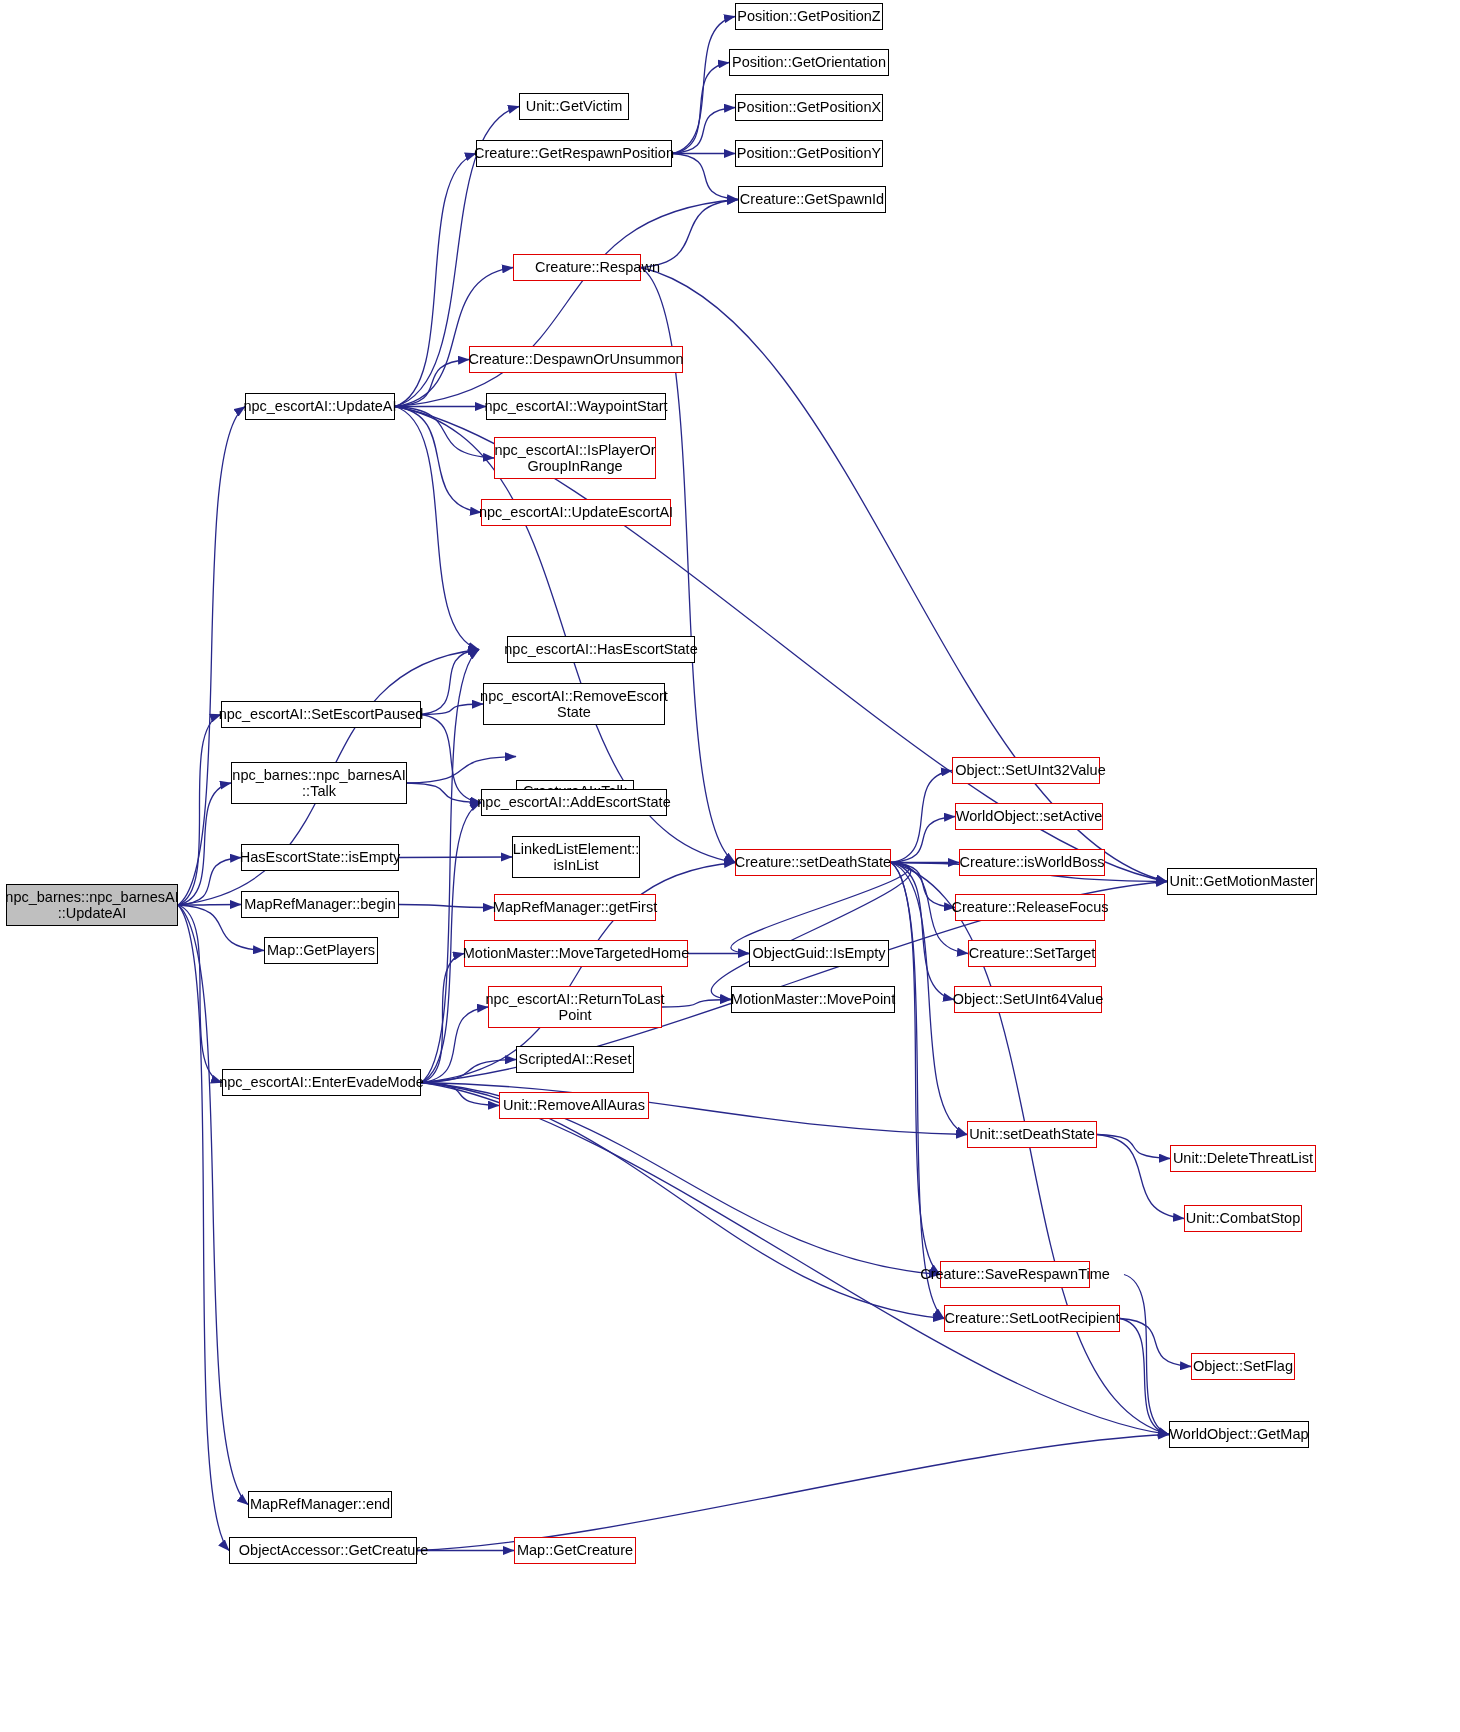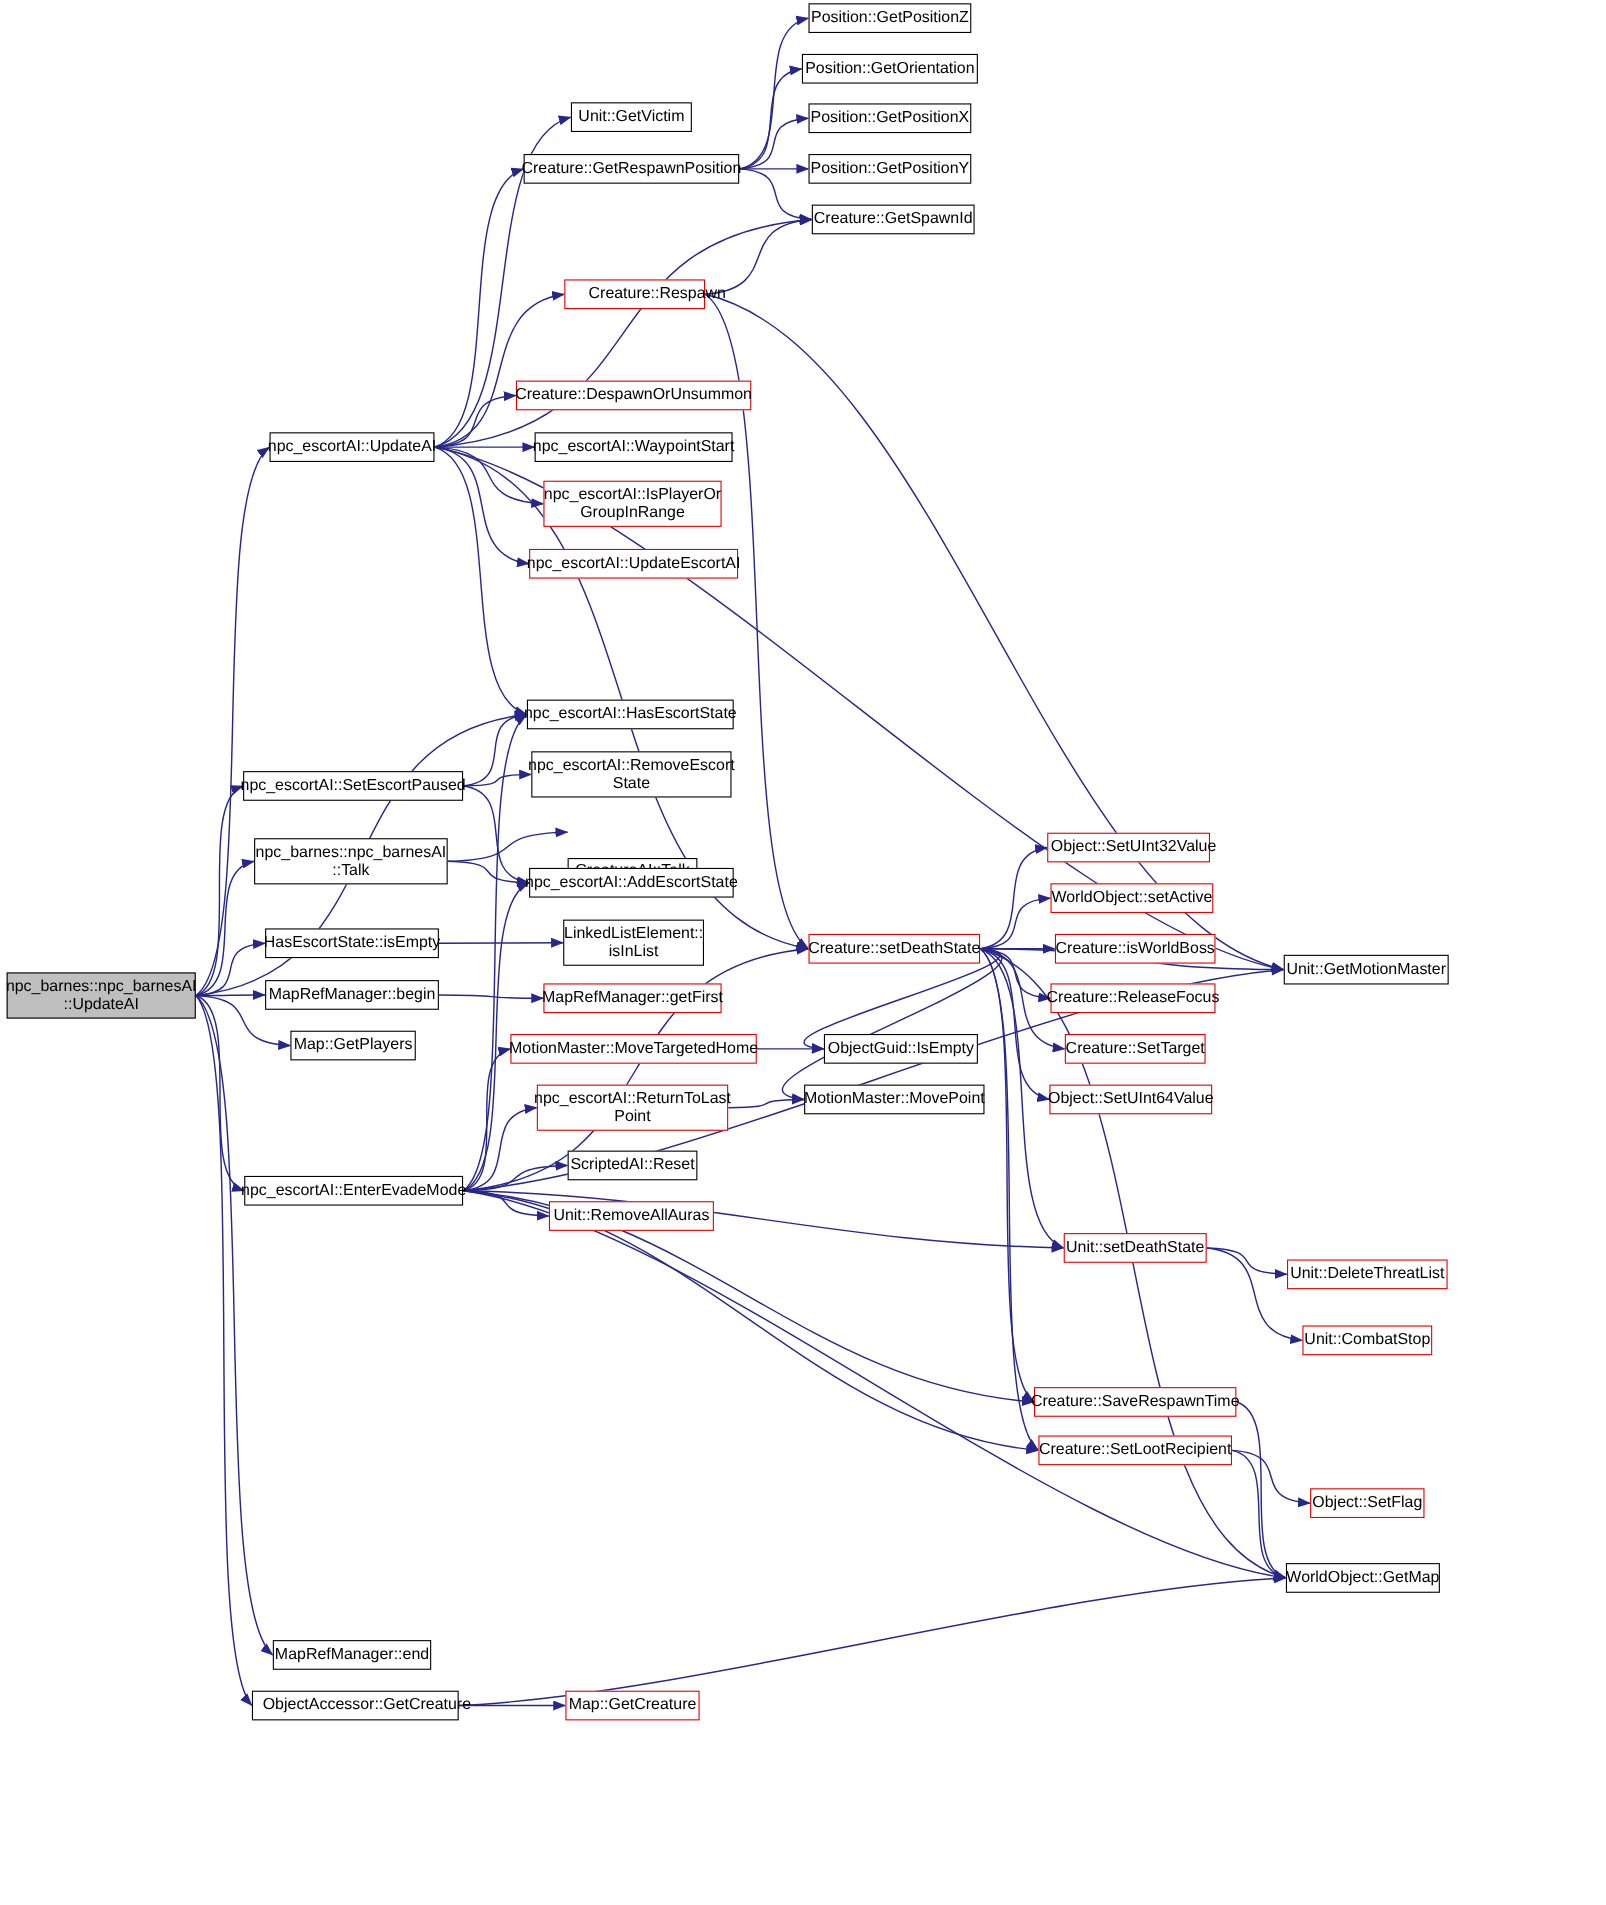--- a/index.html
+++ b/index.html
@@ -138,21 +138,21 @@
       <div class="node" style="left: 729px; top: 49px; width: 160px; height: 27px;">Position::GetOrientation</div>
       <div class="node" style="left: 735px; top: 94px; width: 148px; height: 27px;">Position::GetPositionX</div>
       <div class="node" style="left: 735px; top: 140px; width: 148px; height: 27px;">Position::GetPositionY</div>
       <div class="node" style="left: 738px; top: 186px; width: 148px; height: 27px;">Creature::GetSpawnId</div>
       <div class="node red" style="left: 513px; top: 254px; width: 128px; height: 27px; padding-left: 44px;">Creature::Respawn</div>
       <div class="node red" style="left: 469px; top: 346px; width: 214px; height: 27px;">Creature::DespawnOrUnsummon</div>
       <div class="node" style="left: 486px; top: 393px; width: 180px; height: 27px;">npc_escortAI::WaypointStart</div>
       <div class="node red" style="left: 494px; top: 437px; width: 162px; height: 42px;">npc_escortAI::IsPlayerOr
 GroupInRange</div>
       <div class="node red" style="left: 481px; top: 499px; width: 190px; height: 27px;">npc_escortAI::UpdateEscortAI</div>
-      <div class="node" style="left: 479px; top: 636px; width: 188px; height: 27px; text-align: center;">npc_escortAI::HasEscortState</div>
+      <div class="node" style="left: 507px; top: 636px; width: 188px; height: 27px; text-align: center;">npc_escortAI::HasEscortState</div>
       <div class="node" style="left: 483px; top: 683px; width: 182px; height: 42px;">npc_escortAI::RemoveEscort
 State</div>
       <div class="node" style="left: 221px; top: 701px; width: 200px; height: 27px;">npc_escortAI::SetEscortPaused</div>
       <div class="node" style="left: 516px; top: 780px; width: 118px; height: 22px;">CreatureAI::Talk</div>
       <div class="node" style="left: 231px; top: 762px; width: 176px; height: 42px;">npc_barnes::npc_barnesAI
 ::Talk</div>
       <div class="node" style="left: 481px; top: 789px; width: 186px; height: 27px;">npc_escortAI::AddEscortState</div>
       <div class="node" style="left: 241px; top: 844px; width: 158px; height: 27px;">HasEscortState::isEmpty</div>
       <div class="node" style="left: 512px; top: 836px; width: 128px; height: 42px;">LinkedListElement::
 isInList</div>
@@ -171,21 +171,21 @@
       <div class="node red" style="left: 952px; top: 757px; width: 148px; height: 27px; padding-left: 12px;">Object::SetUInt32Value</div>
       <div class="node red" style="left: 955px; top: 803px; width: 148px; height: 27px;">WorldObject::setActive</div>
       <div class="node red" style="left: 959px; top: 849px; width: 146px; height: 27px;">Creature::isWorldBoss</div>
       <div class="node red" style="left: 955px; top: 894px; width: 150px; height: 27px;">Creature::ReleaseFocus</div>
       <div class="node red" style="left: 968px; top: 940px; width: 128px; height: 27px;">Creature::SetTarget</div>
       <div class="node red" style="left: 954px; top: 986px; width: 148px; height: 27px;">Object::SetUInt64Value</div>
       <div class="node" style="left: 1167px; top: 868px; width: 150px; height: 27px;">Unit::GetMotionMaster</div>
       <div class="node red" style="left: 967px; top: 1121px; width: 130px; height: 27px;">Unit::setDeathState</div>
       <div class="node red" style="left: 1170px; top: 1145px; width: 146px; height: 27px;">Unit::DeleteThreatList</div>
       <div class="node red" style="left: 1184px; top: 1205px; width: 118px; height: 27px;">Unit::CombatStop</div>
-      <div class="node red" style="left: 940px; top: 1261px; width: 184px; height: 27px;">Creature::SaveRespawnTime</div>
+      <div class="node red" style="left: 940px; top: 1261px; width: 150px; height: 27px;">Creature::SaveRespawnTime</div>
       <div class="node red" style="left: 944px; top: 1305px; width: 176px; height: 27px;">Creature::SetLootRecipient</div>
       <div class="node red" style="left: 1191px; top: 1353px; width: 104px; height: 27px;">Object::SetFlag</div>
       <div class="node" style="left: 1169px; top: 1421px; width: 140px; height: 27px;">WorldObject::GetMap</div>
       <div class="node" style="left: 248px; top: 1491px; width: 144px; height: 27px; text-align: center;">MapRefManager::end</div>
       <div class="node" style="left: 229px; top: 1537px; width: 188px; height: 27px; padding-left: 24px;">ObjectAccessor::GetCreature</div>
       <div class="node red" style="left: 514px; top: 1537px; width: 122px; height: 27px;">Map::GetCreature</div>
     </div>
 </div>
 
 </body></html>

